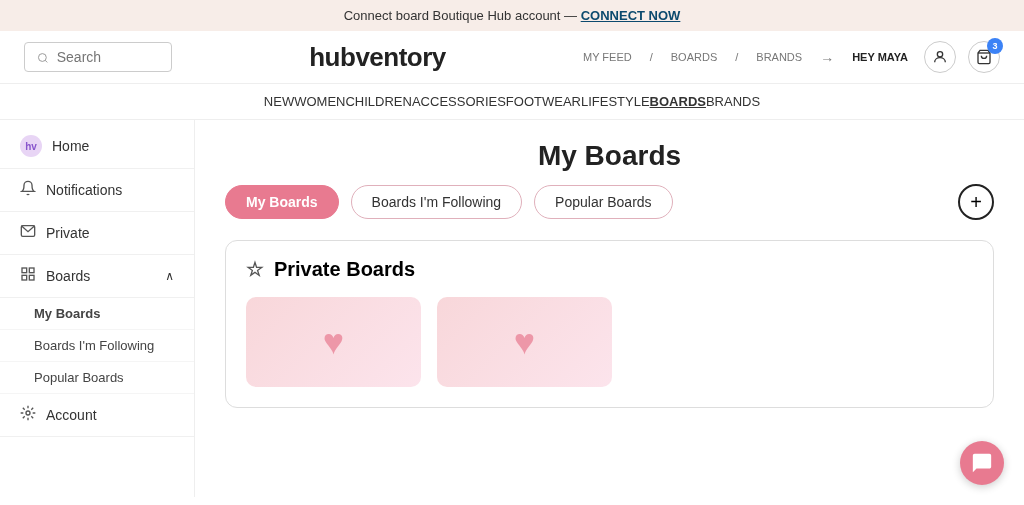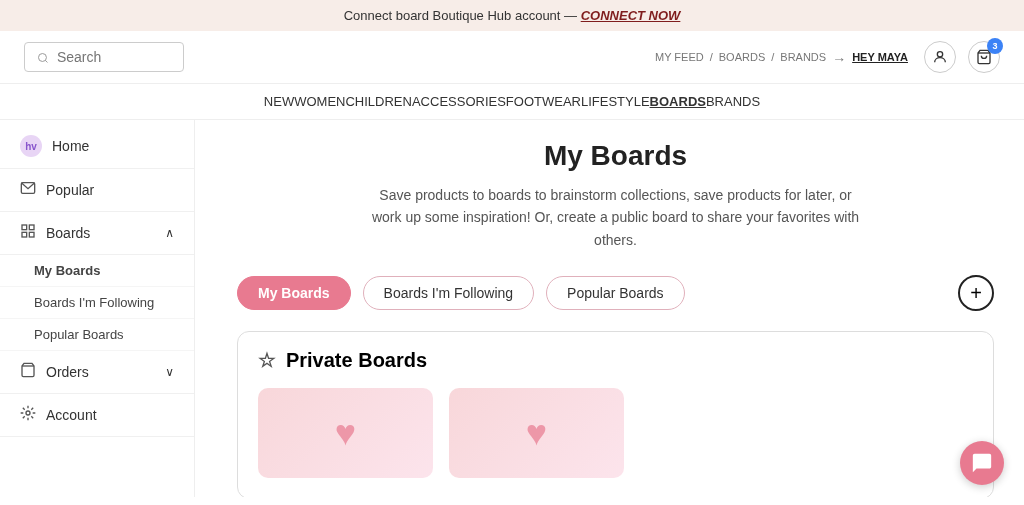--- a/index.html
+++ b/index.html
@@ -6,37 +6,37 @@
     body { font-family: -apple-system, BlinkMacSystemFont, 'Segoe UI', sans-serif; background: #fff; width: 1024px; height: 505px; overflow: hidden; }
 
     
     .top-banner {
       background: #f7ede8;
       text-align: center;
       padding: 8px;
       font-size: 13px;
       color: #333;
     }
-    .top-banner a { color: #7f1d1d; font-weight: 700; text-decoration: underline; font-style: italic; }
+    .top-banner a { color: #0c4a6e; font-weight: 700; text-decoration: underline; }
 
     
     .header {
       display: flex;
       align-items: center;
       justify-content: space-between;
       padding: 10px 24px;
       border-bottom: 1px solid #eee;
     }
     .search-box {
       display: flex;
       align-items: flex-end;
       border: 1px solid #ccc;
       border-radius: 4px;
       padding: 6px 12px;
-      width: 160px;
+      width: 148px;
       gap: 8px;
     }
     .search-box input {
       border: none;
       outline: none;
       font-size: 14px;
       color: #999;
       width: 100%;
       background: transparent;
     }
@@ -47,22 +47,22 @@
       color: #222;
     }
     .logo span { font-weight: 700; }
     .header-right {
       display: flex;
       align-items: center;
       gap: 16px;
       font-size: 12px;
       color: #555;
     }
-    .breadcrumb { display: flex; align-items: center; gap: 6px; font-size: 11px; color: #777; }
-    .breadcrumb .current { font-weight: 700; color: #222; text-decoration: underline; }
+    .breadcrumb { display: flex; align-items: center; gap: 18px; font-size: 11px; color: #777; }
+    .breadcrumb .current { font-weight: 700; color: #222; }
     .breadcrumb .arrow { font-size: 14px; }
     .header-icons { display: flex; align-items: center; gap: 12px; }
     .icon-btn {
       width: 32px; height: 32px;
       border-radius: 50%;
       border: 1px solid #ccc;
       display: flex; align-items: center; justify-content: center;
       cursor: pointer;
       position: relative;
       background: #fff;
@@ -83,21 +83,21 @@
       padding: 10px 0;
       border-bottom: 1px solid #eee;
       font-size: 13px;
       font-weight: 500;
       color: #333;
     }
     .main-nav .active { font-weight: 800; text-decoration: underline; }
     .main-nav span { cursor: pointer; }
 
     
-    .layout { display: flex; height: calc(505px - 128px); gap: 12px; }
+    .layout { display: flex; height: calc(505px - 128px); }
 
     
     .sidebar {
       width: 195px;
       min-width: 195px;
       border-right: 1px solid #eee;
       overflow-y: auto;
       padding-top: 4px;
     }
     .sidebar-item {
@@ -239,20 +239,23 @@
 
 <div class="header">
   <div class="search-box">
     <svg width="14" height="14" viewBox="0 0 24 24" fill="none" stroke="#999" stroke-width="2">
         <circle cx="11" cy="11" r="8"></circle>
         <line x1="21" y1="21" x2="16.65" y2="16.65"></line>
       </svg>
     <input type="text" placeholder="Search" style="">
   </div>
 
+  <div class="logo">
+    <span>hub<span style="font-weight:700">ventory</span></span>
+  </div>
 
   <div class="header-right">
     <div class="breadcrumb">
       <span style="cursor:pointer">MY FEED</span>
       <span>/</span>
       <span style="cursor:pointer">BOARDS</span>
       <span>/</span>
       <span style="cursor:pointer">BRANDS</span>
       <span class="arrow">→</span>
       <span class="current">HEY MAYA</span>
@@ -290,25 +293,34 @@
 <div class="layout">
 
   <aside class="sidebar">
     <div class="sidebar-item">
       <span class="icon" style="width:22px;height:22px;border-radius:50%;background:#e8d5f5;display:flex;align-items:center;justify-content:center;font-size:10px;font-weight:700;color:#8855cc">hv</span>
       <span>Home</span>
     </div>
     <div class="sidebar-item">
       <span class="icon">
         <svg width="16" height="16" viewBox="0 0 24 24" fill="none" stroke="#555" stroke-width="2">
+            <path d="M18 8A6 6 0 006 8c0 7-3 9-3 9h18s-3-2-3-9"></path>
+            <path d="M13.73 21a2 2 0 01-3.46 0"></path>
+          </svg>
+      </span>
+      <span>Notifications</span>
+    </div>
+    <div class="sidebar-item">
+      <span class="icon">
+        <svg width="16" height="16" viewBox="0 0 24 24" fill="none" stroke="#555" stroke-width="2">
             <rect x="2" y="4" width="20" height="16" rx="2"></rect>
             <polyline points="2,4 12,13 22,4"></polyline>
           </svg>
       </span>
-      <span>Popular</span>
+      <span>Private</span>
     </div>
     <div class="sidebar-item boards-item">
       <span class="icon">
         <svg width="16" height="16" viewBox="0 0 24 24" fill="none" stroke="#555" stroke-width="2">
             <rect x="3" y="3" width="7" height="7"></rect>
             <rect x="14" y="3" width="7" height="7"></rect>
             <rect x="3" y="14" width="7" height="7"></rect>
             <rect x="14" y="14" width="7" height="7"></rect>
           </svg>
       </span>
@@ -320,43 +332,32 @@
     </div>
     <div class="sidebar-sub">
       <span>Boards I'm Following</span>
     </div>
     <div class="sidebar-sub">
       <span>Popular Boards</span>
     </div>
     <div class="sidebar-item">
       <span class="icon">
         <svg width="16" height="16" viewBox="0 0 24 24" fill="none" stroke="#555" stroke-width="2">
-            <path d="M6 2L3 6v14a2 2 0 002 2h14a2 2 0 002-2V6l-3-4z"></path>
-            <line x1="3" y1="6" x2="21" y2="6"></line>
-          </svg>
-      </span>
-      <span>Orders</span>
-      <span class="chevron">∨</span>
-    </div>
-    <div class="sidebar-item">
-      <span class="icon">
-        <svg width="16" height="16" viewBox="0 0 24 24" fill="none" stroke="#555" stroke-width="2">
             <circle cx="12" cy="12" r="3"></circle>
             <path d="M12 1v4M12 19v4M4.22 4.22l2.83 2.83M16.95 16.95l2.83 2.83M1 12h4M19 12h4M4.22 19.78l2.83-2.83M16.95 7.05l2.83-2.83"></path>
           </svg>
       </span>
       <span>Account</span>
     </div>
   </aside>
 
   <main class="main-content">
     <h1 class="page-title">
       <em>My</em><span> Boards</span>
     </h1>
-    <p class="page-desc">Save products to boards to brainstorm collections, save products for later, or work up some inspiration! Or, create a public board to share your favorites with others.</p>
 
     <div class="tab-row">
       <button class="tab-btn active">My Boards</button>
       <button class="tab-btn">Boards I'm Following</button>
       <button class="tab-btn">Popular Boards</button>
       <button class="add-btn">+</button>
     </div>
 
     <div class="section-card">
       <div class="section-title">

